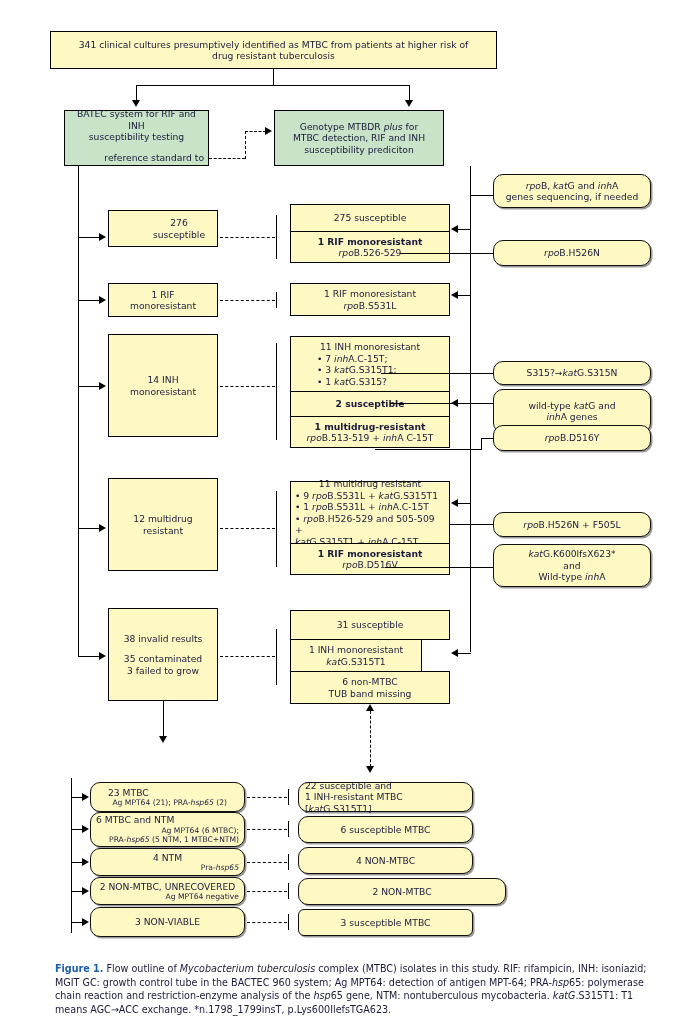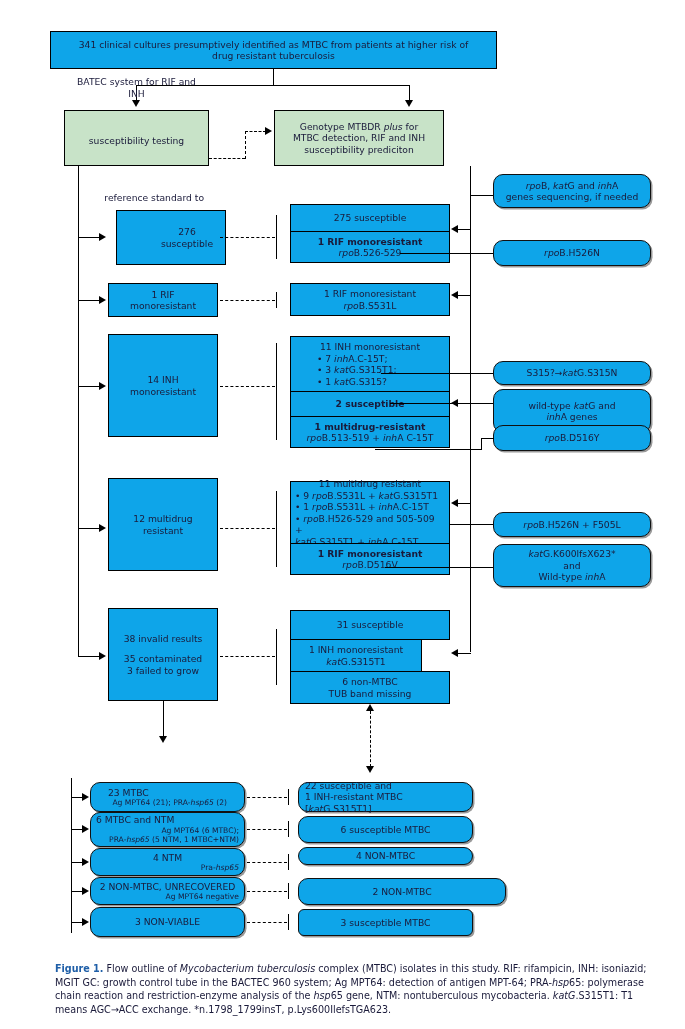--- a/index.html
+++ b/index.html
@@ -12,21 +12,21 @@
     position:relative;
     width:685px;
     height:1029px;
     overflow:hidden;
     background:#fff;
   }
   .box{
     position:absolute;
     box-sizing:border-box;
     border:1px solid #000;
-    background:#0ea5e9;
+    background:#fef9c3;
     display:flex;
     flex-direction:column;
     align-items:center;
     justify-content:center;
     text-align:center;
     font-size:9.2px;
     line-height:11.5px;
     padding:2px 4px;
   }
   .box.green{background:#c8e3c8;}
@@ -96,21 +96,21 @@
     <span>drug resistant tuberculosis</span>
   </div>
 
   <div class="ln v" style="left:273px;top:69px;height:16px;"></div>
   <div class="ln h" style="left:136px;top:85px;width:274px;"></div>
   <div class="ln v" style="left:136px;top:85px;height:17px;"></div>
   <div class="ln v" style="left:409px;top:85px;height:17px;"></div>
   <div class="arrow down" style="left:132px;top:100px;"></div>
   <div class="arrow down" style="left:405px;top:100px;"></div>
 
-  <div class="box green" style="left:64px;top:110px;width:145px;height:56px;justify-content:center;padding-top:5px;gap:36px;">
+  <div class="box green" style="left:64px;top:110px;width:145px;height:56px;justify-content:flex-end;padding-top:5px;">
     <span>BATEC system for RIF and INH</span>
     <span>susceptibility testing</span>
     <span style="align-self:flex-end;margin-top:9px;">reference standard to</span>
   </div>
 
   <div class="box green" style="left:274px;top:110px;width:170px;height:56px;">
     <span>Genotype MTBDR <span class="it">plus</span> for</span>
     <span>MTBC detection, RIF and INH</span>
     <span>susceptibility prediciton</span>
   </div>
@@ -123,21 +123,21 @@
   <div class="ln v" style="left:78px;top:166px;height:490px;"></div>
 
   <div class="ln v" style="left:470px;top:166px;height:486px;"></div>
 
   <div class="box round" style="left:493px;top:174px;width:158px;height:34px;">
     <span><span class="it">rpo</span>B, <span class="it">kat</span>G and <span class="it">inh</span>A</span>
     <span>genes sequencing, if needed</span>
   </div>
   <div class="ln h" style="left:470px;top:195px;width:23px;"></div>
 
-  <div class="box" style="left:116px;top:210px;width:110px;height:55px;padding-left:36px;">
+  <div class="box" style="left:108px;top:210px;width:110px;height:37px;padding-left:36px;">
     <span>276 susceptible</span>
   </div>
   <div class="ln h" style="left:78px;top:237px;width:22px;"></div>
   <div class="arrow right" style="left:99px;top:233px;"></div>
 
   <div class="box" style="left:290px;top:204px;width:160px;height:28px;">
     <span>275 susceptible</span>
   </div>
   <div class="box" style="left:290px;top:231px;width:160px;height:32px;">
     <span class="bd">1 RIF monoresistant</span>
@@ -312,21 +312,21 @@
   </div>
 
   <div class="box round" style="left:90px;top:848px;width:155px;height:28px;padding:2px 5px;">
     <span style="align-self:center;">4 NTM</span>
     <span class="sm" style="align-self:flex-end;text-align:right;">Pra-<span class="it">hsp65</span></span>
   </div>
   <div class="ln h" style="left:71px;top:862px;width:12px;"></div>
   <div class="arrow right" style="left:82px;top:858px;"></div>
   <div class="dln h" style="left:247px;top:862px;width:40px;"></div>
   <div class="seg" style="left:288px;top:854px;height:16px;"></div>
-  <div class="box round" style="left:298px;top:847px;width:175px;height:18px;">
+  <div class="box round" style="left:298px;top:847px;width:175px;height:27px;">
     <span>4 NON-MTBC</span>
   </div>
 
   <div class="box round" style="left:90px;top:877px;width:155px;height:28px;padding:2px 5px;">
     <span style="align-self:center;">2 NON-MTBC, UNRECOVERED</span>
     <span class="sm" style="align-self:flex-end;">Ag MPT64 negative</span>
   </div>
   <div class="ln h" style="left:71px;top:891px;width:12px;"></div>
   <div class="arrow right" style="left:82px;top:887px;"></div>
   <div class="dln h" style="left:247px;top:891px;width:40px;"></div>

